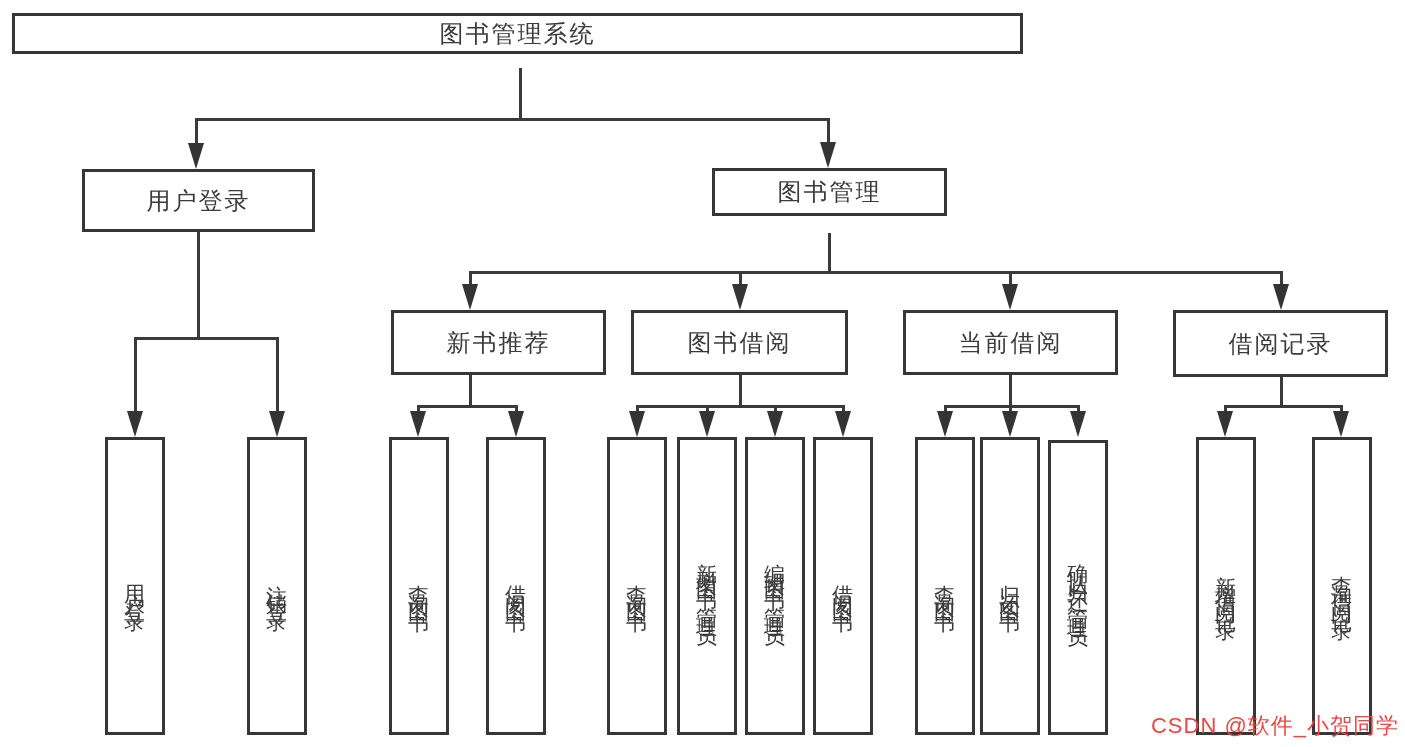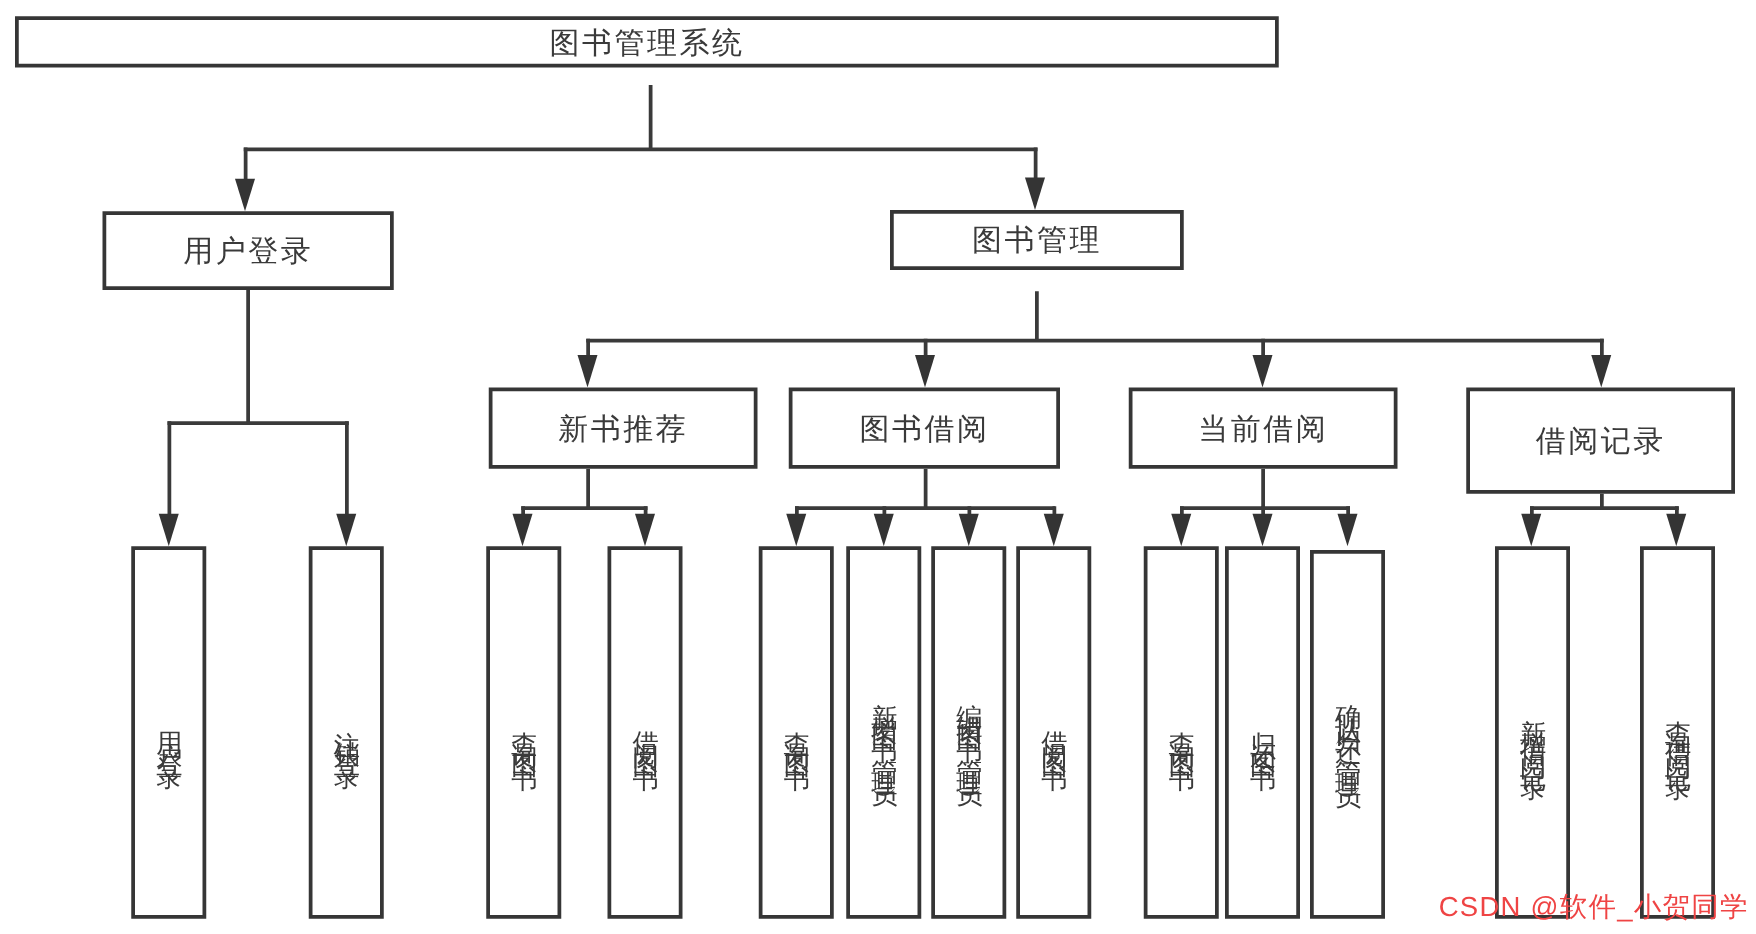--- a/index.html
+++ b/index.html
@@ -107,21 +107,21 @@
 
   <div class="node h" style="left:363px;top:310px;width:215px;height:65px;margin-left:28px;">
     <span>新书推荐</span>
   </div>
   <div class="node h" style="left:903px;top:310px;width:215px;height:65px;">
     <span>当前借阅</span>
   </div>
   <div class="node h" style="left:631px;top:310px;width:217px;height:65px;">
     <span>图书借阅</span>
   </div>
-  <div class="node h" style="left:1173px;top:310px;width:215px;height:85px;">
+  <div class="node h" style="left:1173px;top:310px;width:215px;height:67px;">
     <span>借阅记录</span>
   </div>
 
   <div class="node v" style="left:105px;top:437px;width:60px;height:298px;">
     <span>用户登录</span>
   </div>
   <div class="node v" style="left:247px;top:437px;width:60px;height:298px;">
     <span>注销登录</span>
   </div>
 

